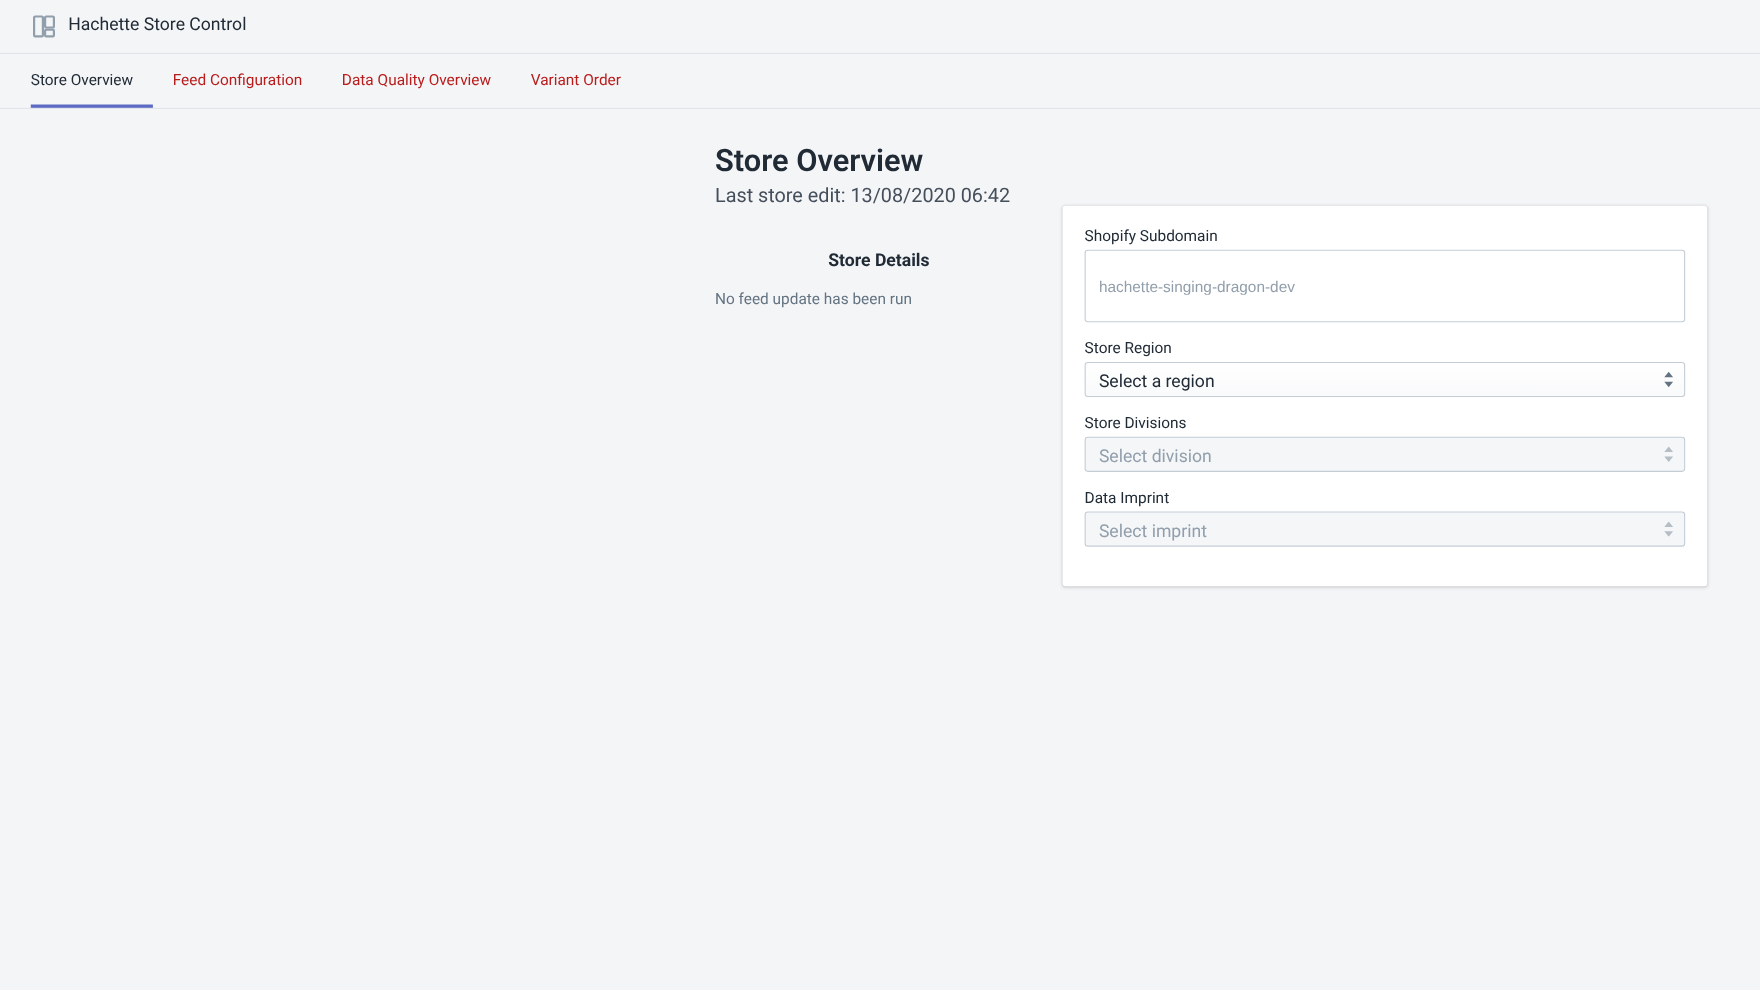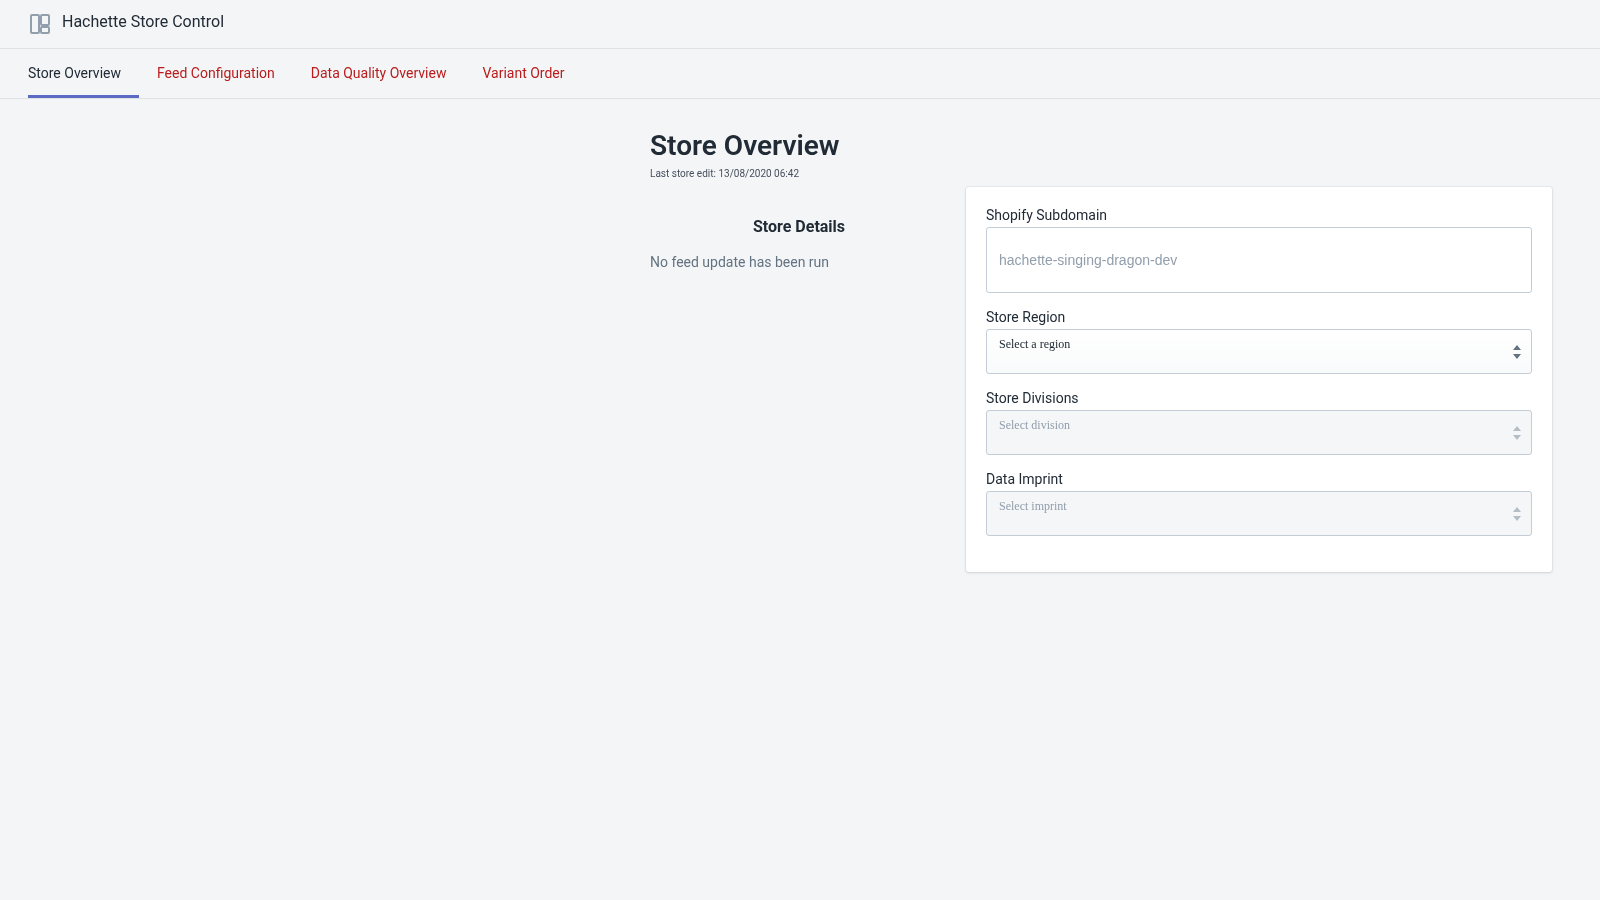--- a/index.html
+++ b/index.html
@@ -65,21 +65,21 @@
     .right-col {
       flex: 1;
     }
     .page-title {
       font-size: 28px;
       font-weight: 600;
       margin-bottom: 6px;
       color: #212b36;
     }
     .subtitle {
-      font-size: 10px;
+      font-size: 18px;
       color: #454f5b;
       margin-bottom: 38px;
     }
     .section-title {
       font-size: 16px;
       font-weight: 700;
       margin-bottom: 18px;
       color: #212b36;
       text-align: center;
     }
@@ -114,29 +114,28 @@
     }
     .text-input::placeholder {
       color: #919eab;
     }
     .select-wrap {
       position: relative;
       width: 100%;
     }
     .select {
       width: 100%;
-      padding: 7px 30px 21px 12px;
-      font-size: 12px;
+      padding: 7px 30px 4px 12px;
+      font-size: 16px;
       border: 1px solid #c4cdd5;
       border-radius: 3px;
       background: linear-gradient(to bottom, #ffffff, #f9fafb);
       color: #212b36;
       appearance: none;
       cursor: pointer;
-      font-family: Liberation Serif, serif;
     }
     .select.disabled {
       background: #f4f6f8;
       color: #919eab;
       cursor: default;
     }
     .select-caret {
       position: absolute;
       right: 10px;
       top: 50%;

